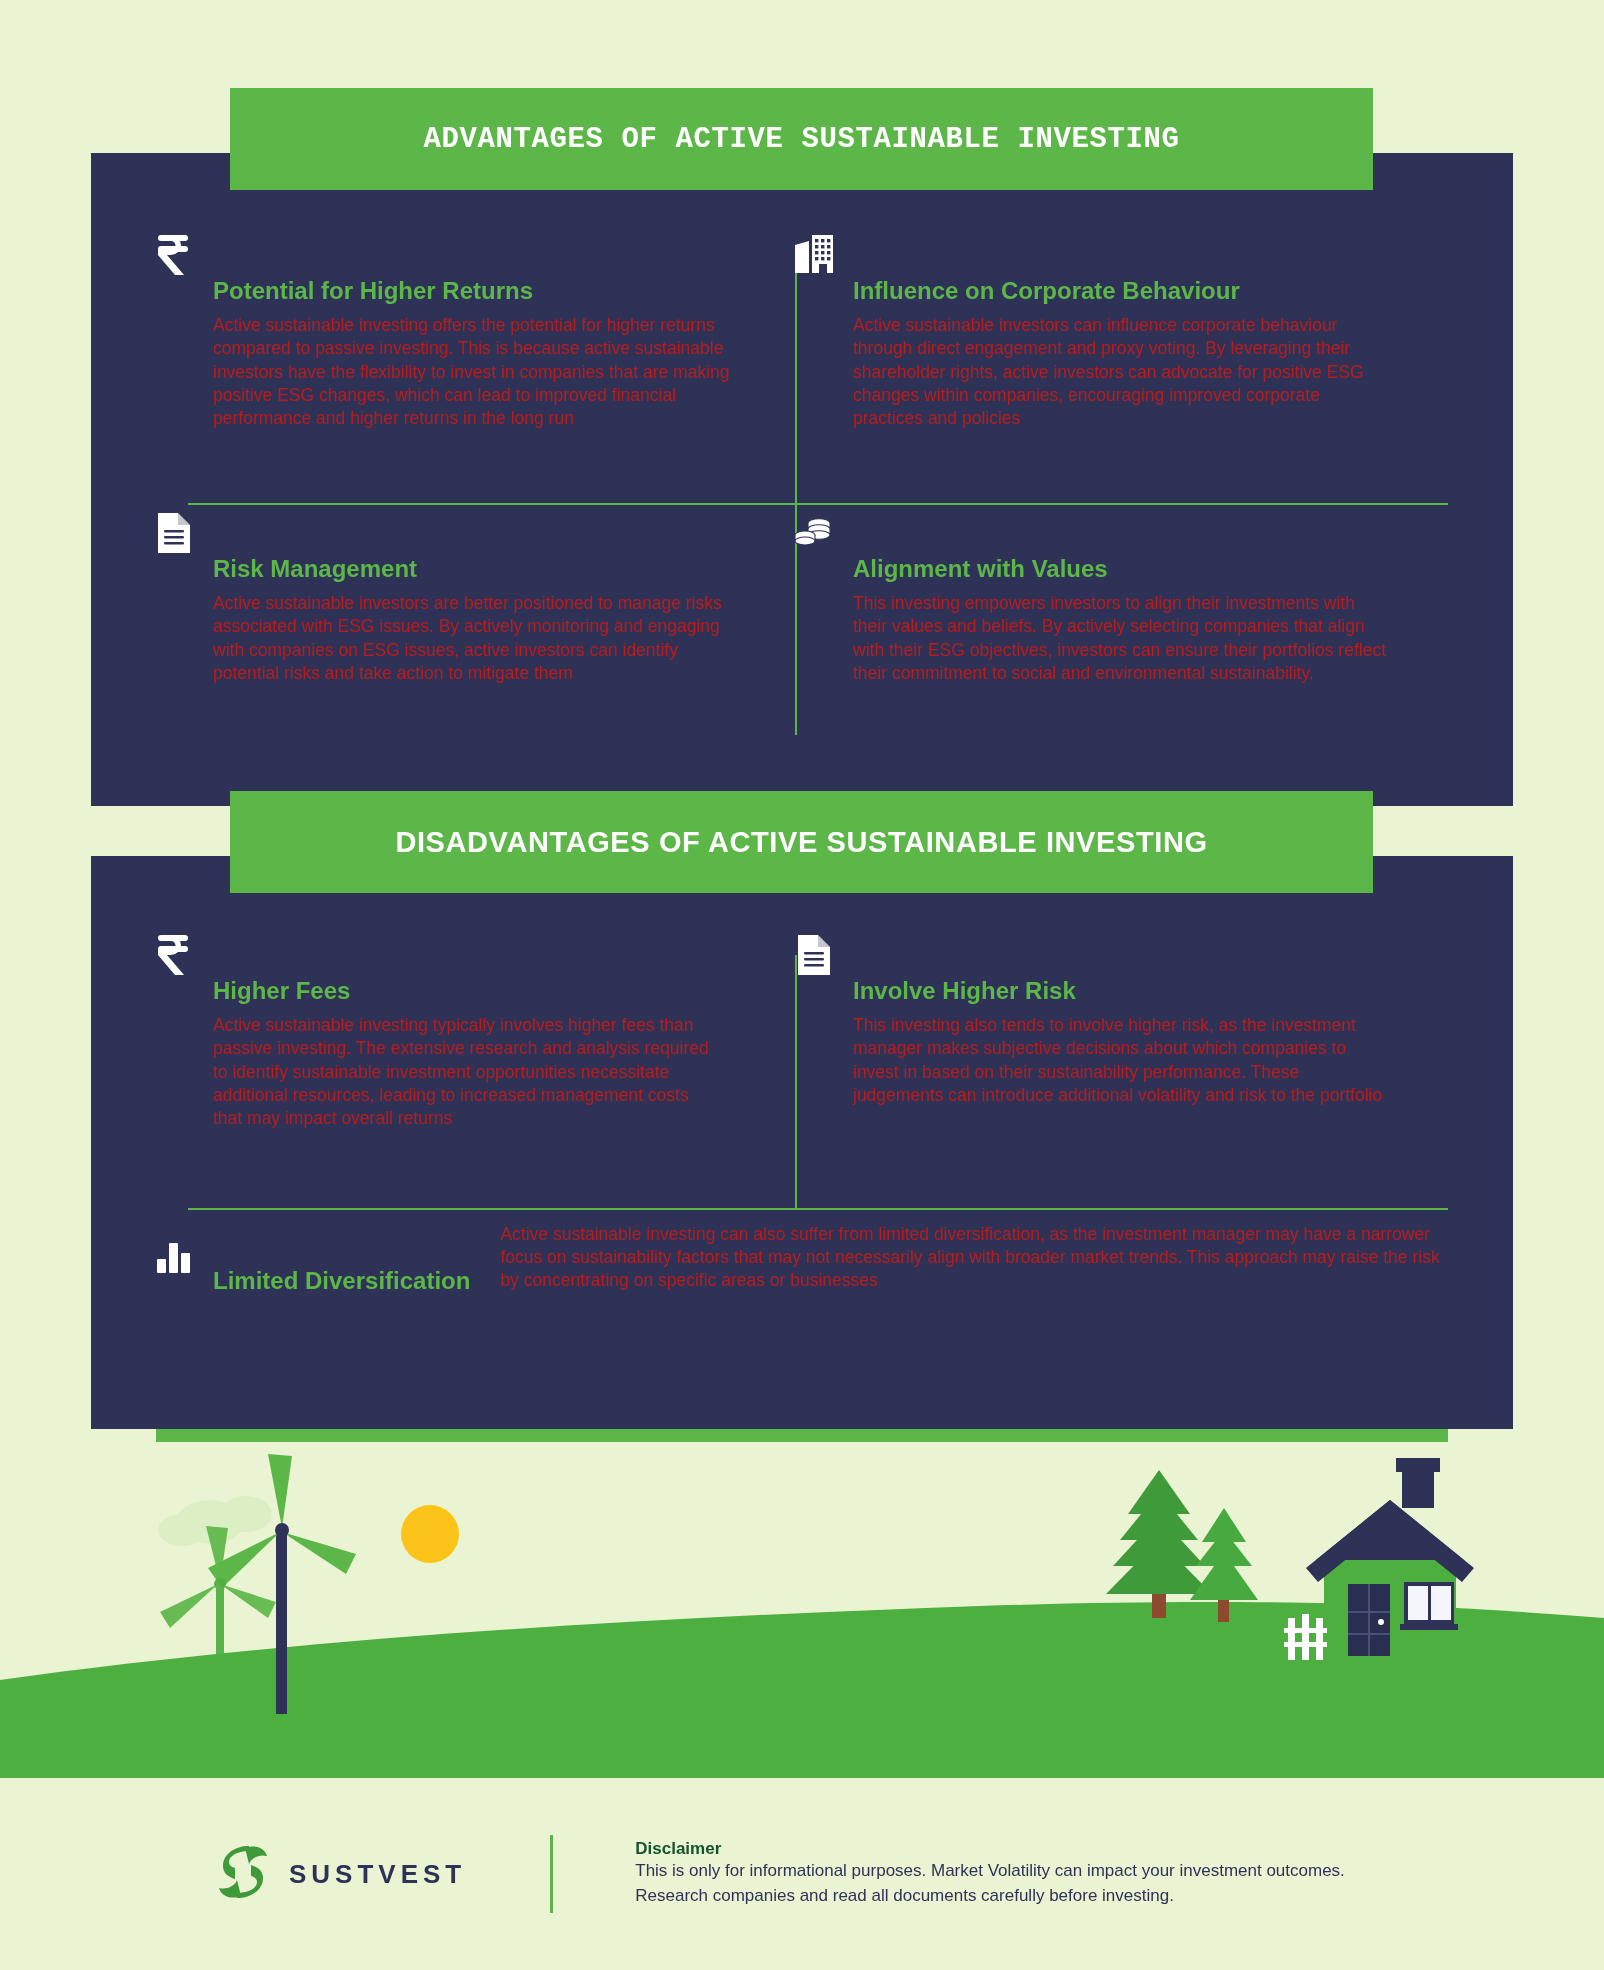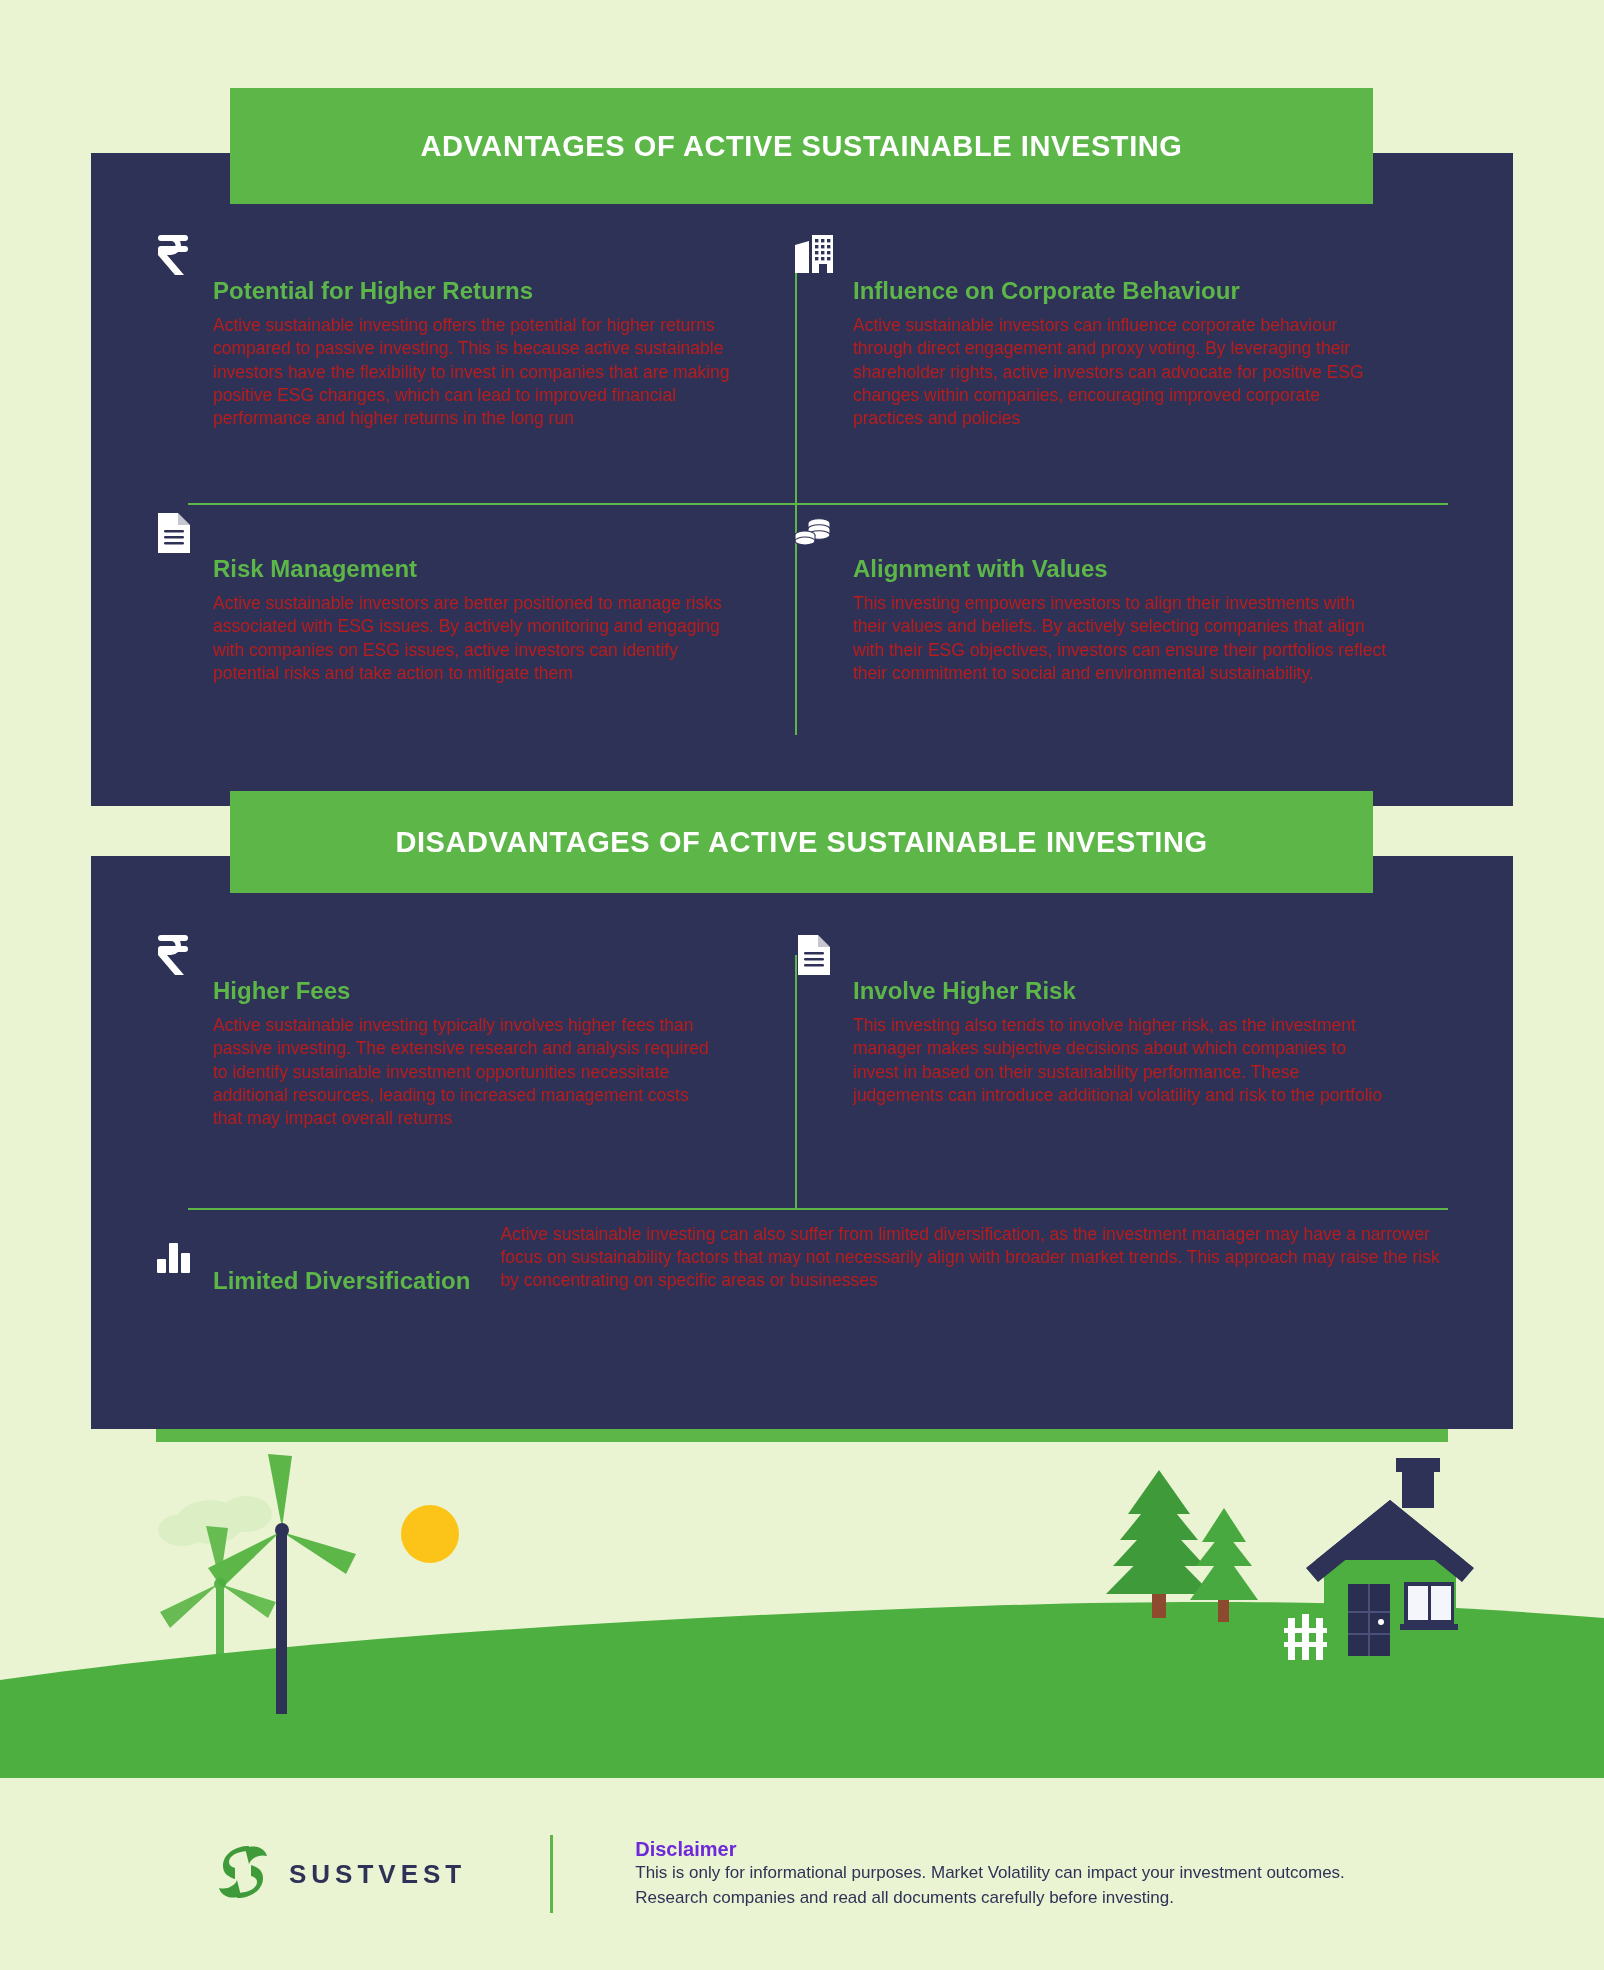--- a/index.html
+++ b/index.html
@@ -30,21 +30,21 @@
     z-index: 5;
   }
   .banner-text {
     color: #ffffff;
     font-size: 29px;
     font-weight: bold;
     letter-spacing: 0.6px;
     text-align: center;
     white-space: nowrap;
   }
-  #banner-advantages { left: 230px; top: 88px; width: 1143px; height: 116px; }
+  #banner-advantages { left: 230px; top: 88px; width: 1143px; height: 102px; font-family: Liberation Mono, monospace; }
   #banner-disadvantages { left: 230px; top: 791px; width: 1143px; height: 102px; }
 
   
   .panel {
     position: absolute;
     background: #2e3256;
     z-index: 1;
   }
   #panel-advantages { left: 91px; top: 153px; width: 1422px; height: 653px; }
   #panel-disadvantages { left: 91px; top: 856px; width: 1422px; height: 573px; }
@@ -162,22 +162,22 @@
     letter-spacing: 5px;
   }
   .footer-sep {
     width: 3px;
     height: 78px;
     background: #5cb748;
     margin-left: 84px;
   }
   .footer-disclaimer { margin-left: 82px; }
   .disclaimer-title {
-    color: #6d28d9;
-    font-size: 20px;
+    color: #14532d;
+    font-size: 17px;
     font-weight: bold;
   }
   .disclaimer-line {
     color: #2e3256;
     font-size: 17px;
     line-height: 1.45;
   }
 </style>
 </head>
 <body>

